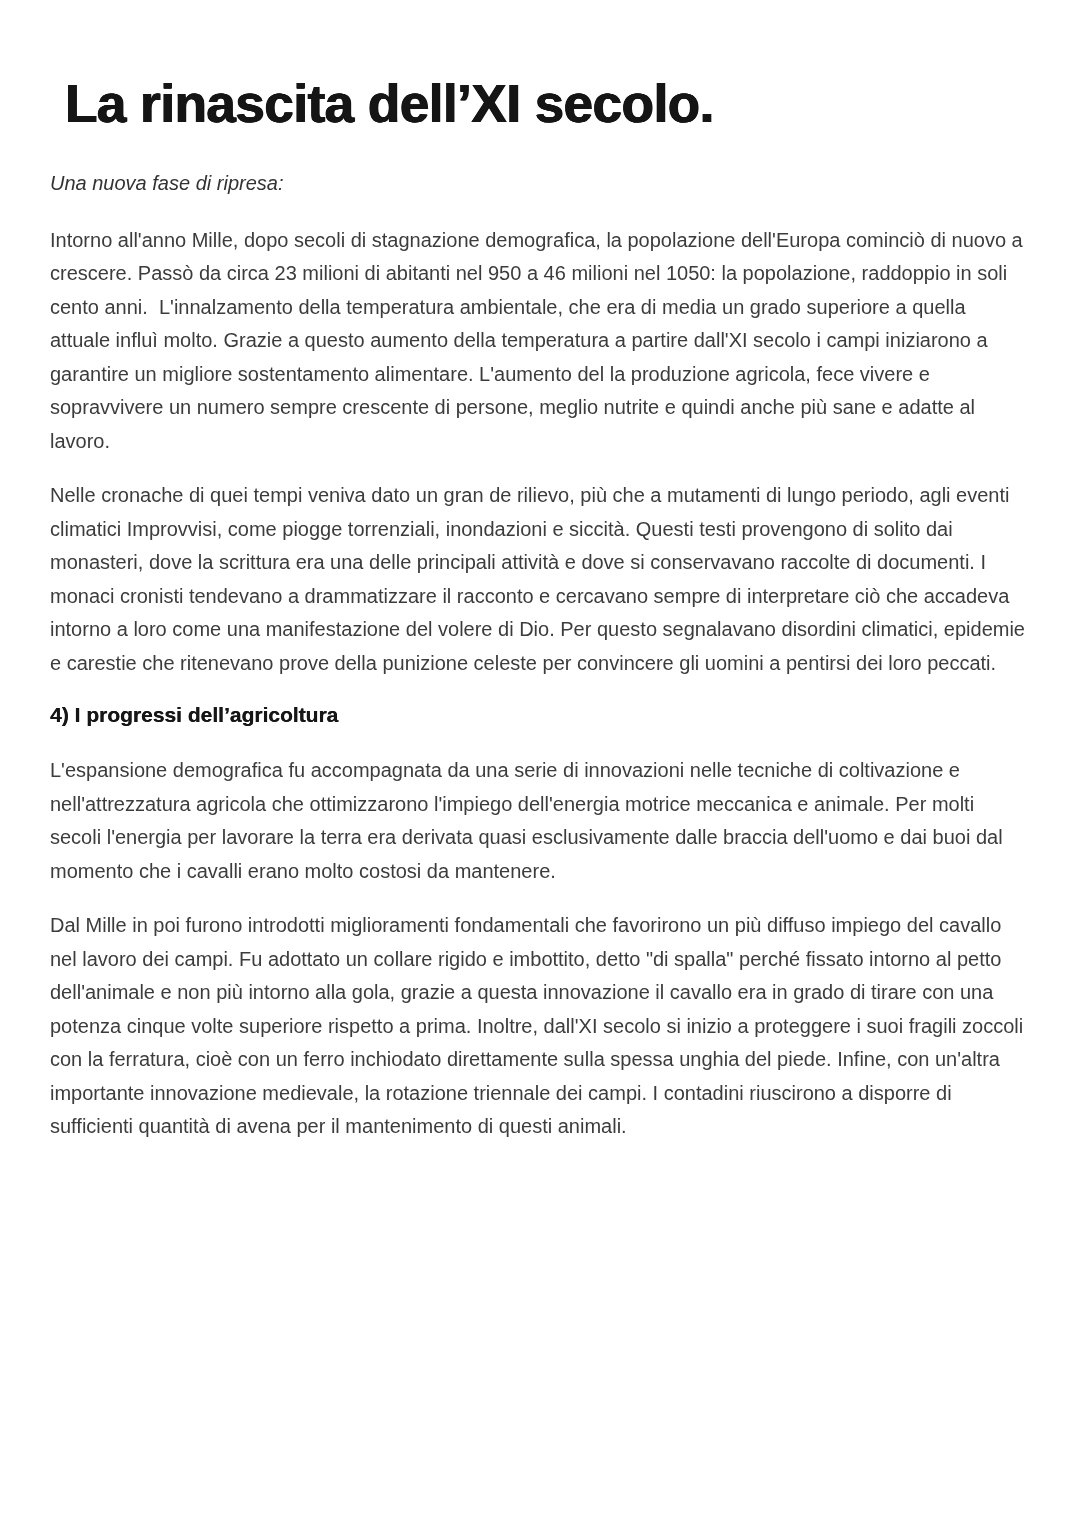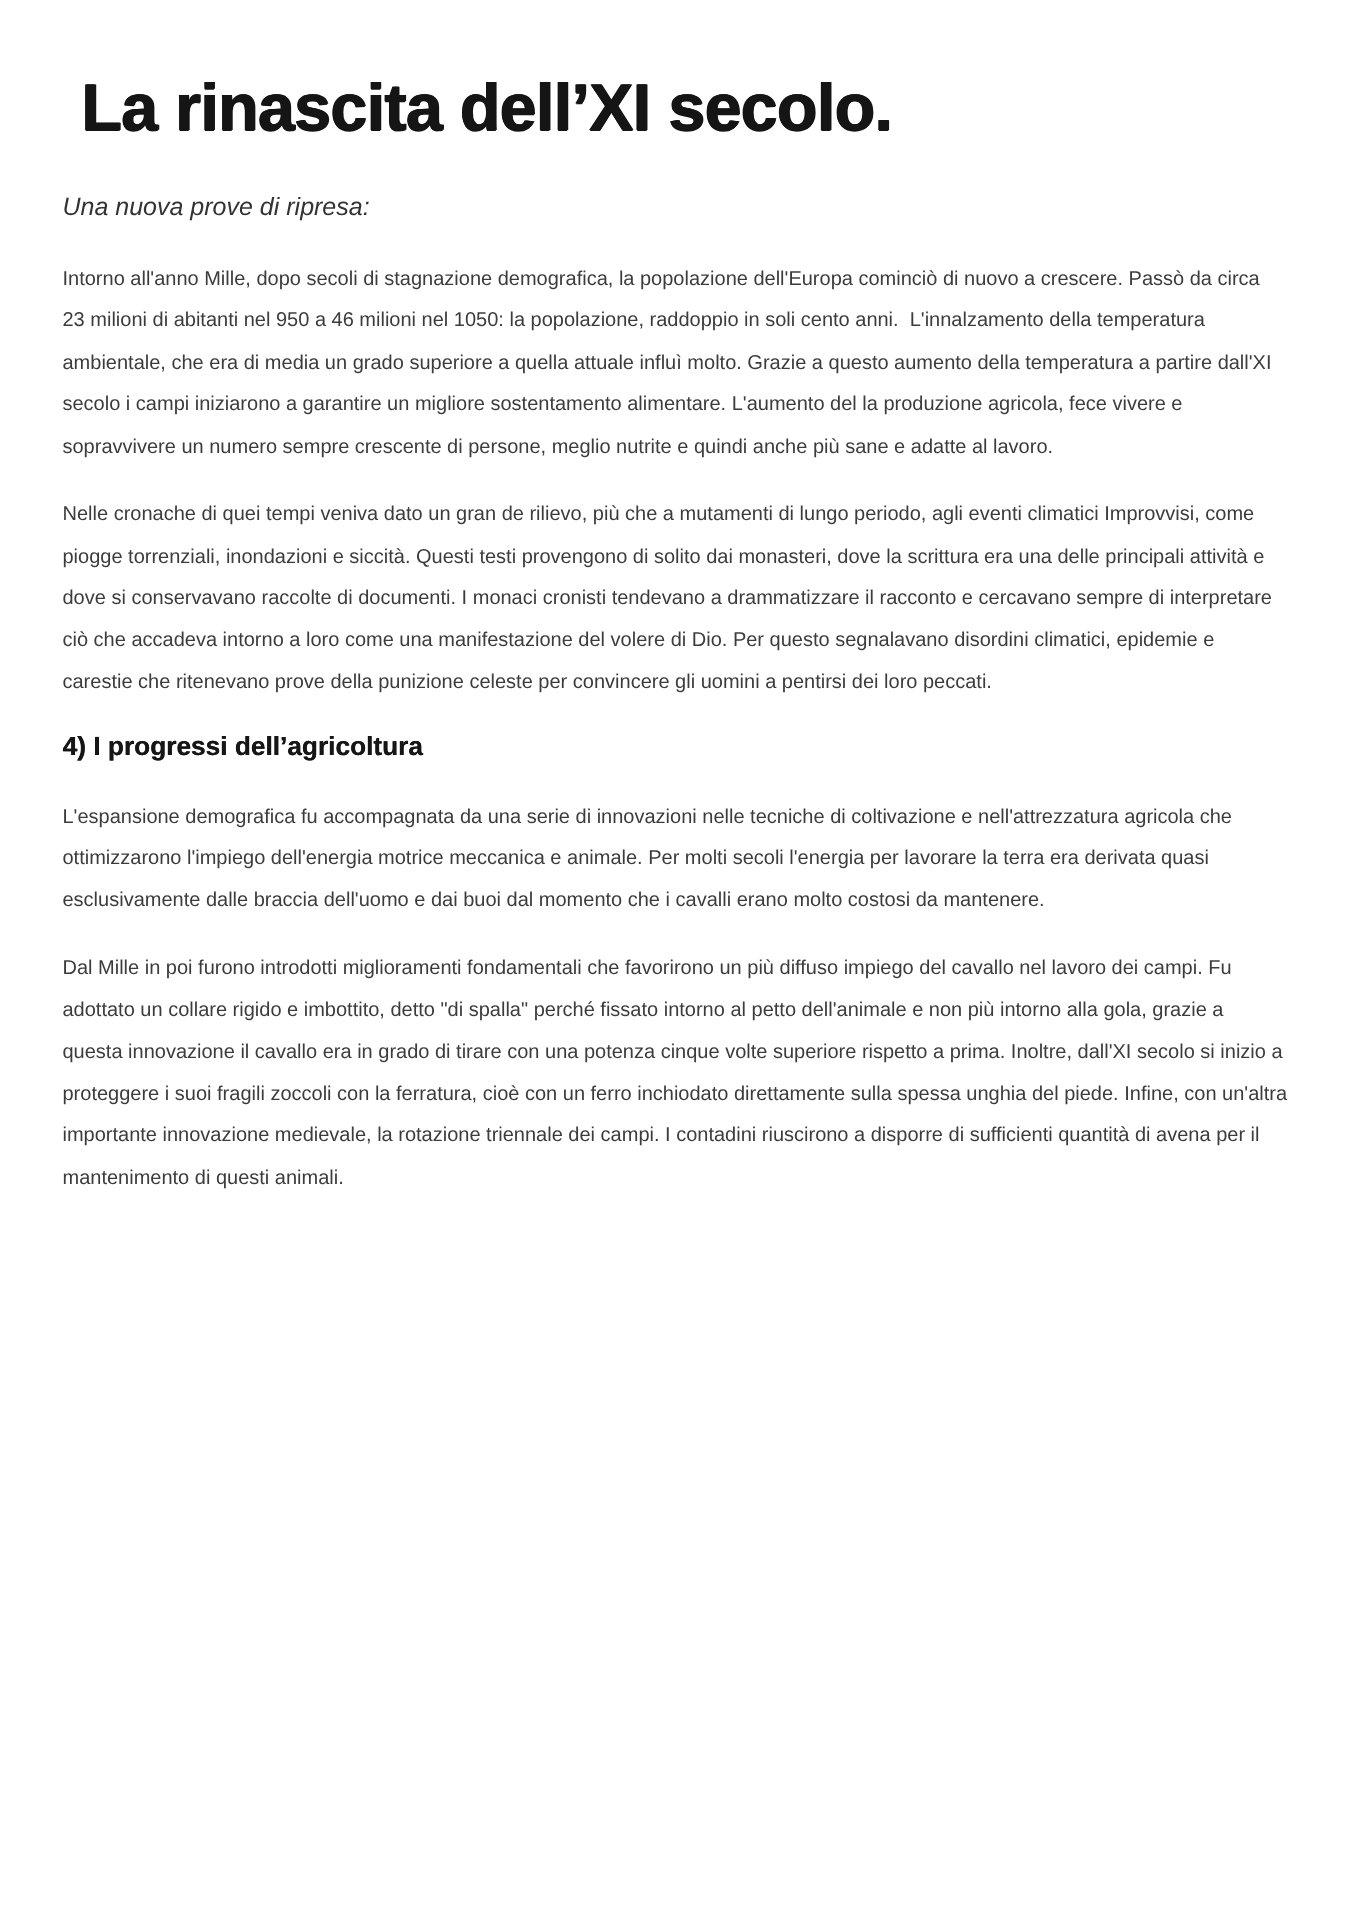--- a/index.html
+++ b/index.html
@@ -12,63 +12,63 @@
     width: 1080px;
     min-height: 1526px;
     font-family: "Liberation Sans", "DejaVu Sans", sans-serif;
     -webkit-font-smoothing: antialiased;
   }
   .page {
     width: 1030px;
     padding: 55px 0 0 50px;
   }
   .page-title {
-    margin: 0 0 30px 0;
+    margin: 17px 0 30px 0;
     padding-left: 15px;
     font-size: 53px;
     line-height: 1.2;
     font-weight: bold;
     letter-spacing: -0.5px;
     color: #151515;
     
     text-shadow: 0.7px 0 0 currentColor, -0.5px 0 0 currentColor, 0 0.4px 0 currentColor;
   }
   .section-heading {
     margin: 0 0 25px 0;
     font-size: 21px;
     line-height: 28px;
     font-weight: bold;
     color: #161616;
     text-shadow: 0.3px 0 0 currentColor;
   }
   .paragraph {
     margin: 0 0 21px 0;
     width: 980px;
-    font-size: 16px;
+    font-size: 20px;
     line-height: 33.5px;
     color: #3c3c3c;
   }
   .subheading {
     margin: 0 0 24px 0;
     width: 980px;
     font-size: 20px;
     line-height: 34px;
     font-style: italic;
     color: #333333;
   }
 </style>
 </head>
 <body>
 
 <div class="page">
 
   <h1 class="page-title">La rinascita dell’XI secolo.</h1>
 
 
-  <p class="subheading">Una nuova prove di ripresa:</p>
+  <p class="subheading">Una nuova fase di ripresa:</p>
 
   <p class="paragraph">Intorno all'anno Mille, dopo secoli di stagnazione demografica, la popolazione dell'Europa cominciò di nuovo a crescere. Passò da circa 23 milioni di abitanti nel 950 a 46 milioni nel 1050: la popolazione, raddoppio in soli cento anni.&nbsp; L'innalzamento della temperatura ambientale, che era di media un grado superiore a quella attuale influì molto. Grazie a questo aumento della temperatura a partire dall'XI secolo i campi iniziarono a garantire un migliore sostentamento alimentare. L'aumento del la produzione agricola, fece vivere e sopravvivere un numero sempre crescente di persone, meglio nutrite e quindi anche più sane e adatte al lavoro.</p>
 
 
   <p class="paragraph">Nelle cronache di quei tempi veniva dato un gran de rilievo, più che a mutamenti di lungo periodo, agli eventi climatici Improvvisi, come piogge torrenziali, inondazioni e siccità. Questi testi provengono di solito dai monasteri, dove la scrittura era una delle principali attività e dove si conservavano raccolte di documenti. I monaci cronisti tendevano a drammatizzare il racconto e cercavano sempre di interpretare ciò che accadeva intorno a loro come una manifestazione del volere di Dio. Per questo segnalavano disordini climatici, epidemie e carestie che ritenevano prove della punizione celeste per convincere gli uomini a pentirsi dei loro peccati.</p>
 
   <h2 class="section-heading">4) I progressi dell’agricoltura</h2>
 
 
   <p class="paragraph">L'espansione demografica fu accompagnata da una serie di innovazioni nelle tecniche di coltivazione e nell'attrezzatura agricola che ottimizzarono l'impiego dell'energia motrice meccanica e animale. Per molti secoli l'energia per lavorare la terra era derivata quasi esclusivamente dalle braccia dell'uomo e dai buoi dal momento che i cavalli erano molto costosi da mantenere.</p>

